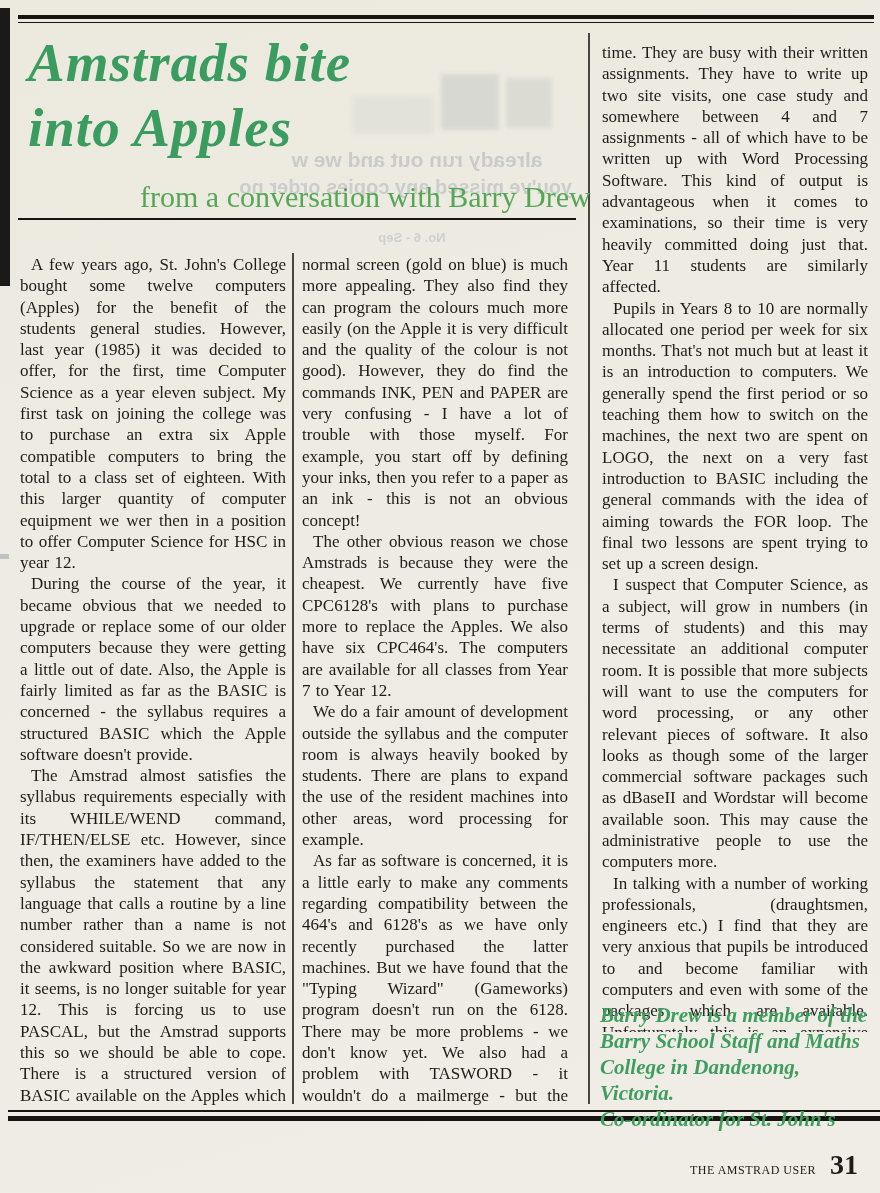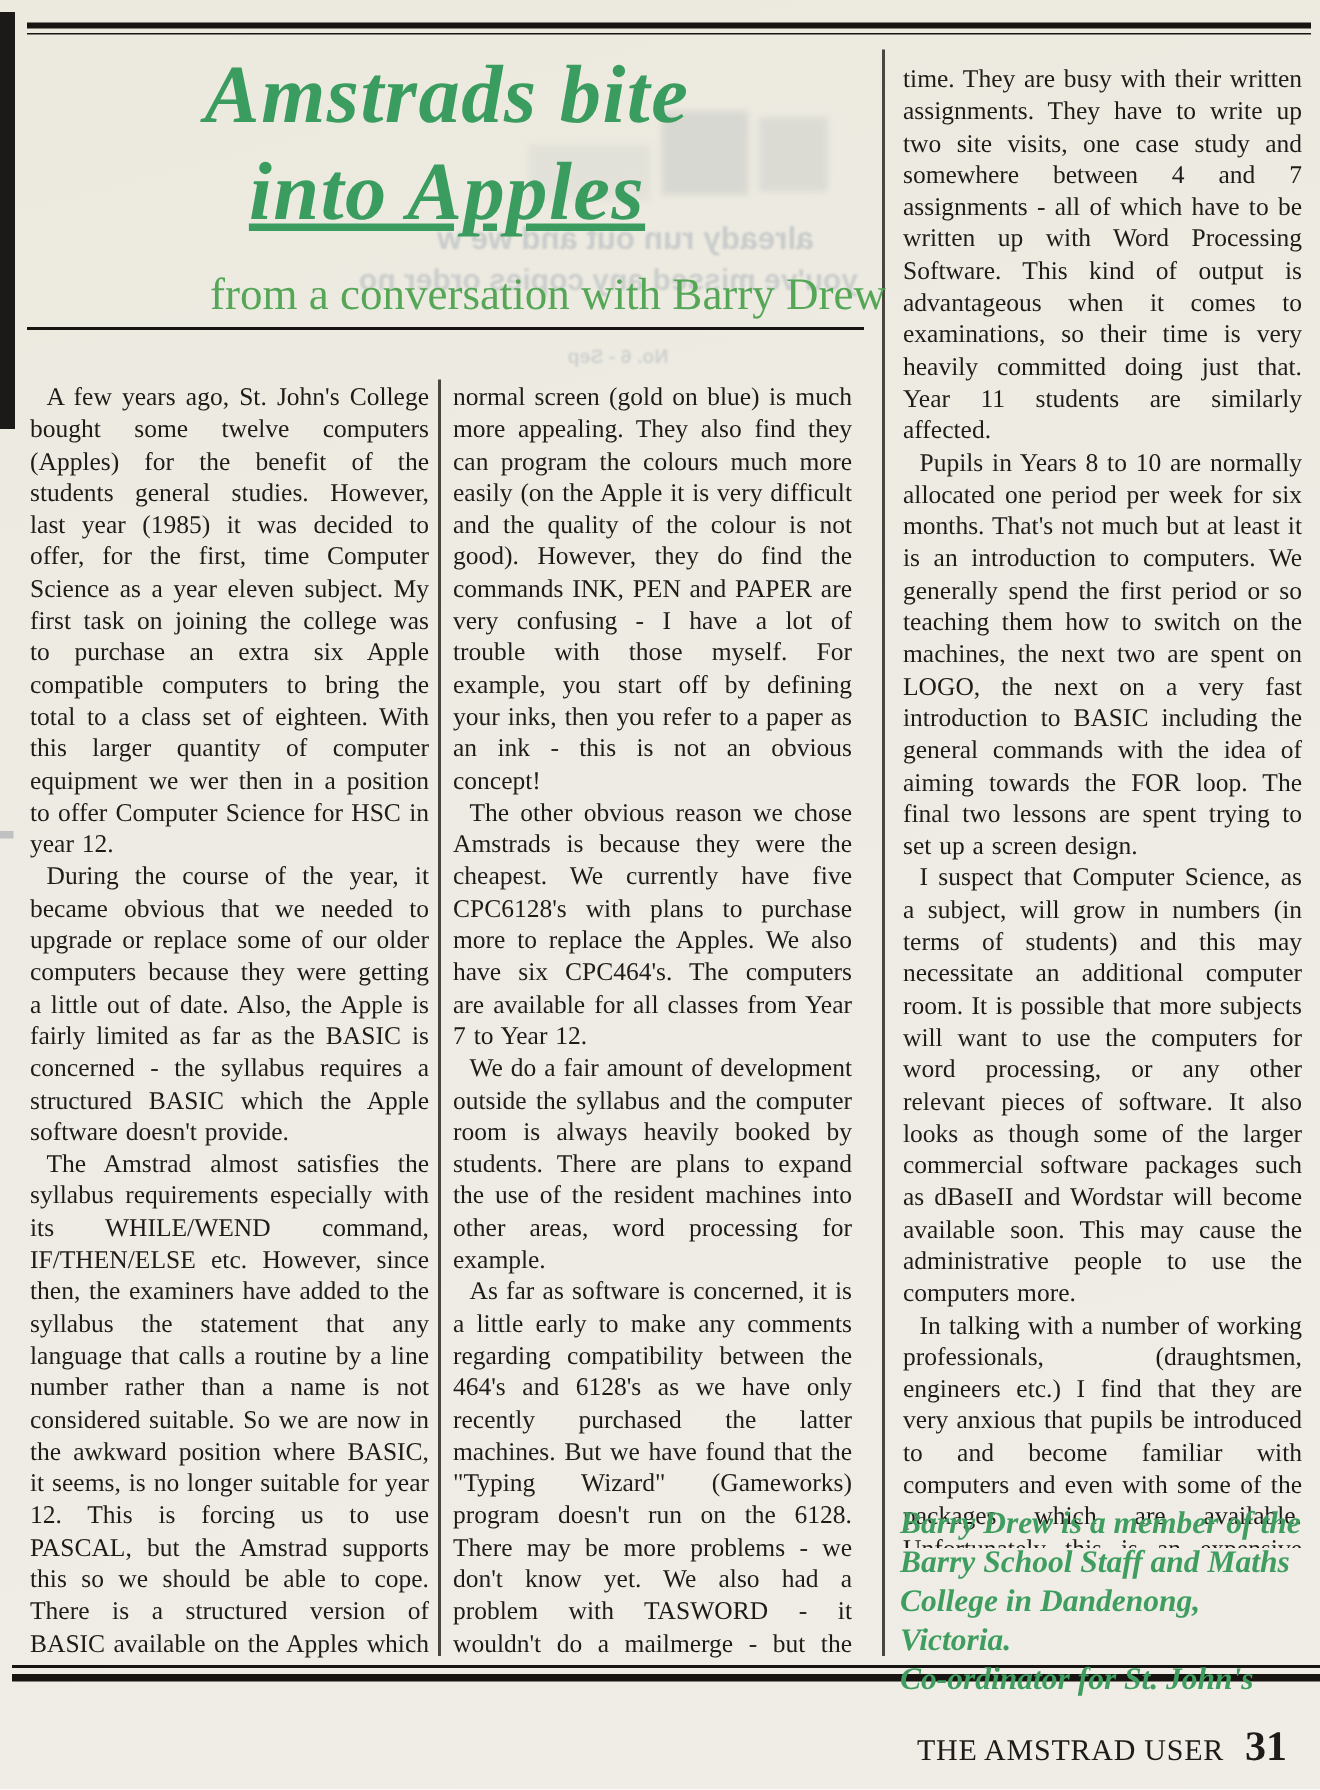--- a/index.html
+++ b/index.html
@@ -33,41 +33,41 @@
   .rule-header-bottom{position:absolute; left:18px; width:558px; top:218px; height:2px; background:var(--rule);}
   .rule-footer{position:absolute; left:8px; width:872px; top:1110px; height:4px;
                border-top:2px solid var(--rule); border-bottom:5px solid var(--rule);}
   .vdiv{position:absolute; width:1.5px; background:#2b2824; opacity:.85;}
   .vdiv-a{left:292px; top:253px; height:851px;}
   .vdiv-b{left:588px; top:33px;  height:1071px;}
 
   
   .title{position:absolute; left:28px; top:30px; width:540px;
          font-style:italic; font-weight:bold; color:var(--title-green);
-         font-size:55px; line-height:65px; letter-spacing:1px;text-align:center;}
+         font-size:55px; line-height:65px; letter-spacing:1px;}
   .subtitle{position:absolute; left:112px; top:180px; width:480px;
             color:var(--subtitle-green); font-size:30px;margin-left:28px;}
 
   
   .col{position:absolute; overflow:hidden; font-size:17px; line-height:21.3px;}
   .col p{margin:0; text-align:justify; text-indent:11px; word-spacing:1px;}
   .col p.cont{text-indent:0;}
   .col-1{left:20px;  top:254px; width:266px; height:856px;}
   .col-2{left:302px; top:254px; width:266px; height:856px;}
   .col-3{left:602px; top:42px;  width:266px; height:990px;}
 
   
   .credit{position:absolute; left:600px; top:1002px; width:276px;
           color:var(--credit-green); font-style:italic; font-weight:bold;
           font-size:21px; line-height:26px;}
   .credit span{display:block;}
 
   
   .footer{position:absolute; right:22px; top:1149px; white-space:nowrap;}
-  .footer .mag{font-size:20px; letter-spacing:.5px;}
+  .footer .mag{font-size:12px; letter-spacing:.5px;}
   .footer .pg{font-size:28px; margin-left:10px;font-weight:bold;}
 </style>
 </head>
 <body>
 
 <div class="page">
 
   <div class="edge-bar"></div>
   <div class="edge-dash"></div>
   <div class="ghost-block gb-1"></div>
@@ -78,21 +78,21 @@
   <div class="ghost ghost-3">No. 6 - Sep</div>
 
   <div class="rule-top"></div>
   <div class="rule-header-bottom"></div>
   <div class="vdiv vdiv-a"></div>
   <div class="vdiv vdiv-b"></div>
   <div class="rule-footer"></div>
 
   <div class="title">
     <span style="display:block;">Amstrads bite</span>
-    <span style="display:block;text-decoration:underline;">into Apples</span>
+    <span style="display:block;">into Apples</span>
   </div>
   <div class="subtitle">from a conversation with Barry Drew</div>
 
   <div class="col col-1">
       <p>A few years ago, St. John's College bought some twelve computers (Apples) for the benefit of the students general studies. However, last year (1985) it was decided to offer, for the first, time Computer Science as a year eleven subject. My first task on joining the college was to purchase an extra six Apple compatible computers to bring the total to a class set of eighteen. With this larger quantity of computer equipment we wer then in a position to offer Computer Science for HSC in year 12.</p>
       <p>During the course of the year, it became obvious that we needed to upgrade or replace some of our older computers because they were getting a little out of date. Also, the Apple is fairly limited as far as the BASIC is concerned - the syllabus requires a structured BASIC which the Apple software doesn't provide.</p>
       <p>The Amstrad almost satisfies the syllabus requirements especially with its WHILE/WEND command, IF/THEN/ELSE etc. However, since then, the examiners have added to the syllabus the statement that any language that calls a routine by a line number rather than a name is not considered suitable. So we are now in the awkward position where BASIC, it seems, is no longer suitable for year 12. This is forcing us to use PASCAL, but the Amstrad supports this so we should be able to cope. There is a structured version of BASIC available on the Apples which gets around the new edict, but I don't really want to go back to using Apples.</p>
     </div>
   <div class="col col-2">
       <p class="cont">normal screen (gold on blue) is much more appealing. They also find they can program the colours much more easily (on the Apple it is very difficult and the quality of the colour is not good). However, they do find the commands INK, PEN and PAPER are very confusing - I have a lot of trouble with those myself. For example, you start off by defining your inks, then you refer to a paper as an ink - this is not an obvious concept!</p>

